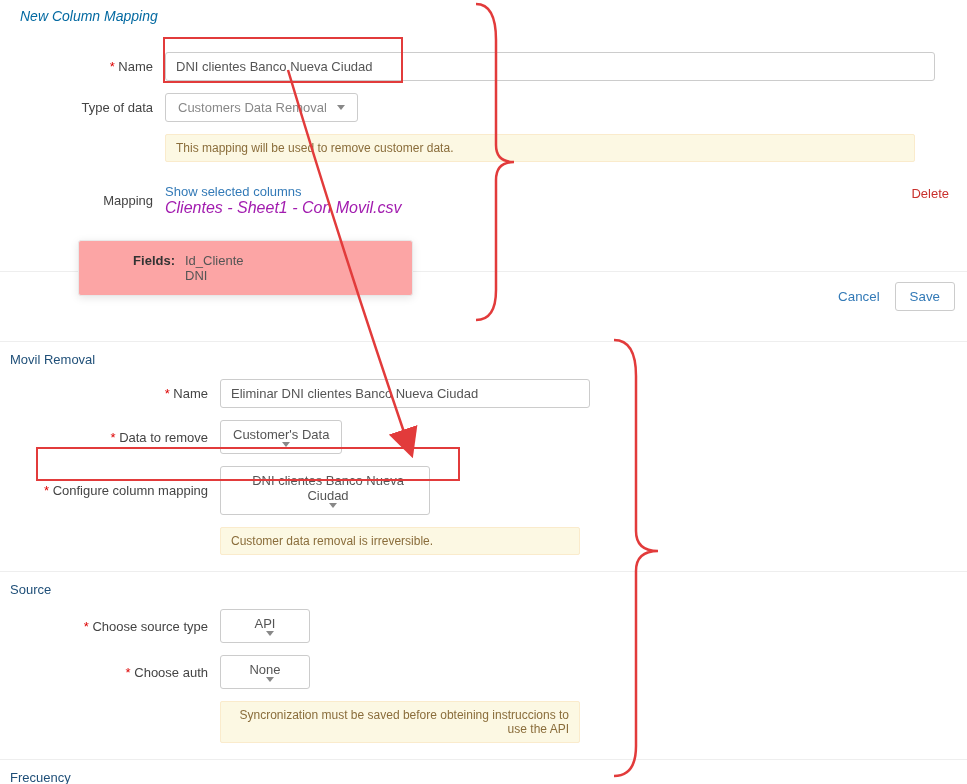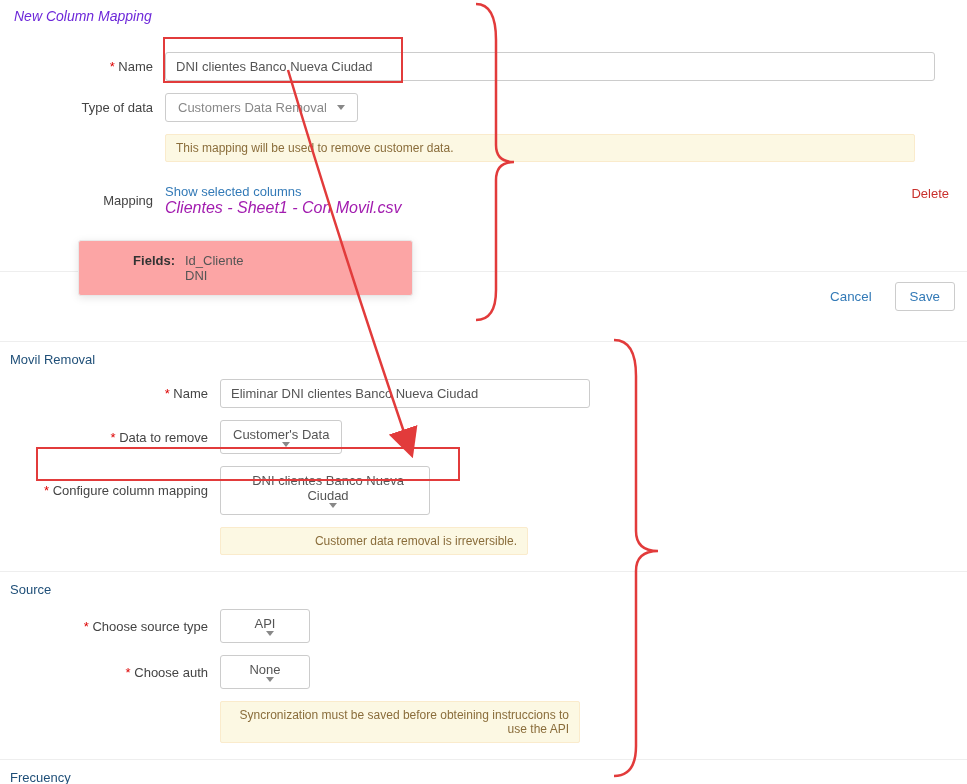--- a/index.html
+++ b/index.html
@@ -6,22 +6,22 @@
   body {
     font-family: Arial, Helvetica, sans-serif;
     font-size: 13px;
     color: #333;
     background: #fff;
     width: 967px;
     position: relative;
   }
   .panel-title {
     font-style: italic;
-    color: #6d28d9;
-    padding: 8px 14px;
+    color: #0369a1;
+    padding: 8px 20px;
     font-size: 14px;
   }
   .form-row {
     display: flex;
     align-items: center;
     padding: 6px 10px;
   }
   .form-label {
     width: 150px;
     text-align: right;
@@ -60,40 +60,40 @@
     margin-left: 10px;
   }
   .note-box {
     background: #fcf8e3;
     border: 1px solid #faebcc;
     color: #8a6d3b;
     font-size: 12px;
     padding: 6px 10px;
     border-radius: 2px;
   }
-  .note-small { width: 308px; text-align: right; }
+  .note-small { width: 360px; }
   .note-med { width: 360px; text-align: right; }
   .note-top { width: 750px; }
   .note-top-inner {
     display: flex;
     gap: 176px;
   }
   .section-header {
     color: #1f4f78;
     font-size: 13px;
     padding: 10px 10px 6px;
     border-top: 1px solid #eee;
   }
   .link-blue { color: #337ab7; cursor: pointer; text-decoration: none; }
   .subtext { color: #a21caf; font-style: italic; font-size: 16px; }
   .delete-link { color: #c9302c; cursor: pointer; }
   .actions {
     display: flex;
     justify-content: flex-end;
-    gap: 8px;
+    gap: 0;
     padding: 10px 12px;
     border-top: 1px solid #eee;
     margin-top: 4px;
   }
   .btn {
     border: 1px solid #ccc;
     border-radius: 3px;
     padding: 6px 14px;
     background: #fff;
     cursor: pointer;

